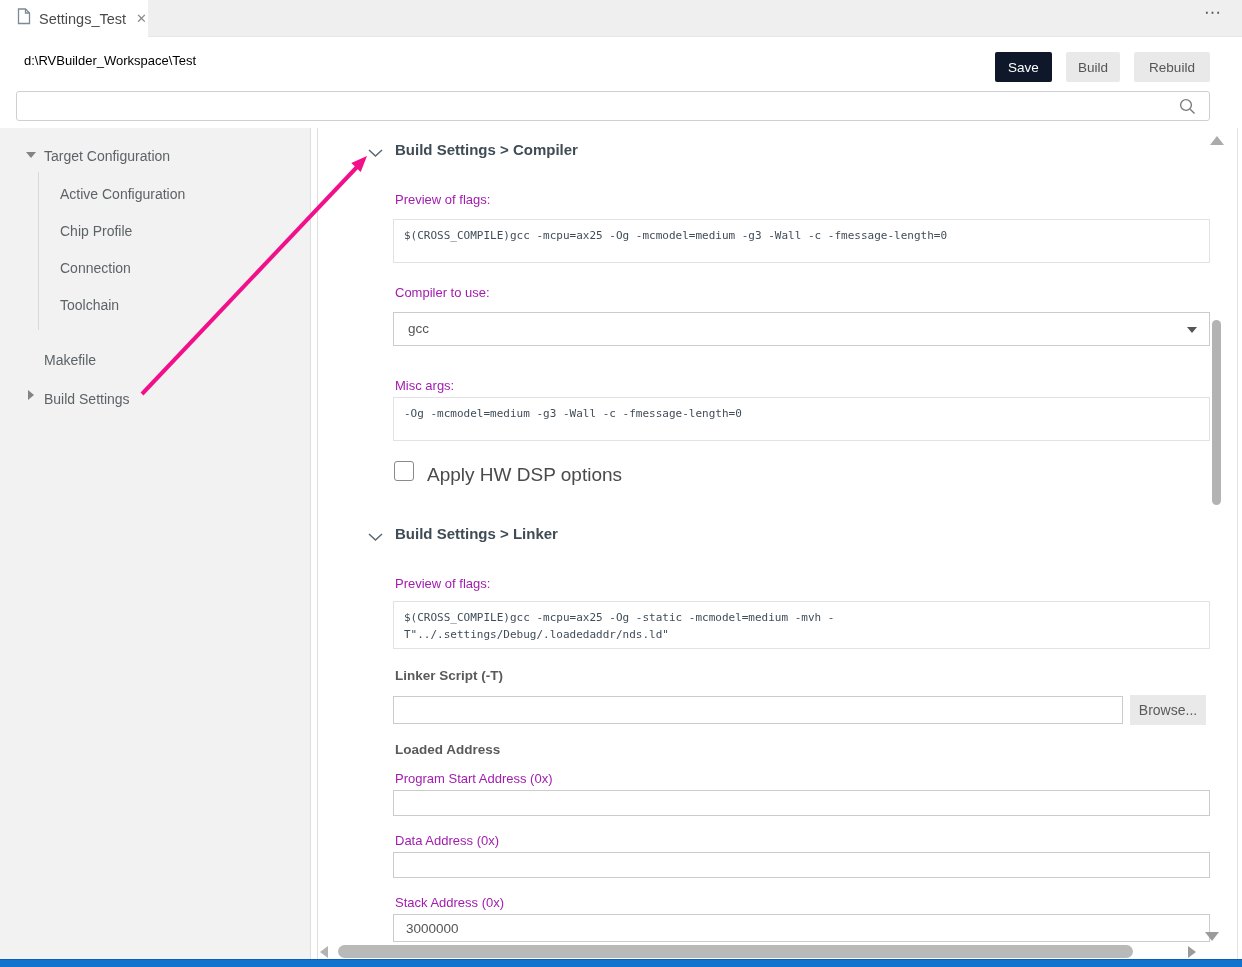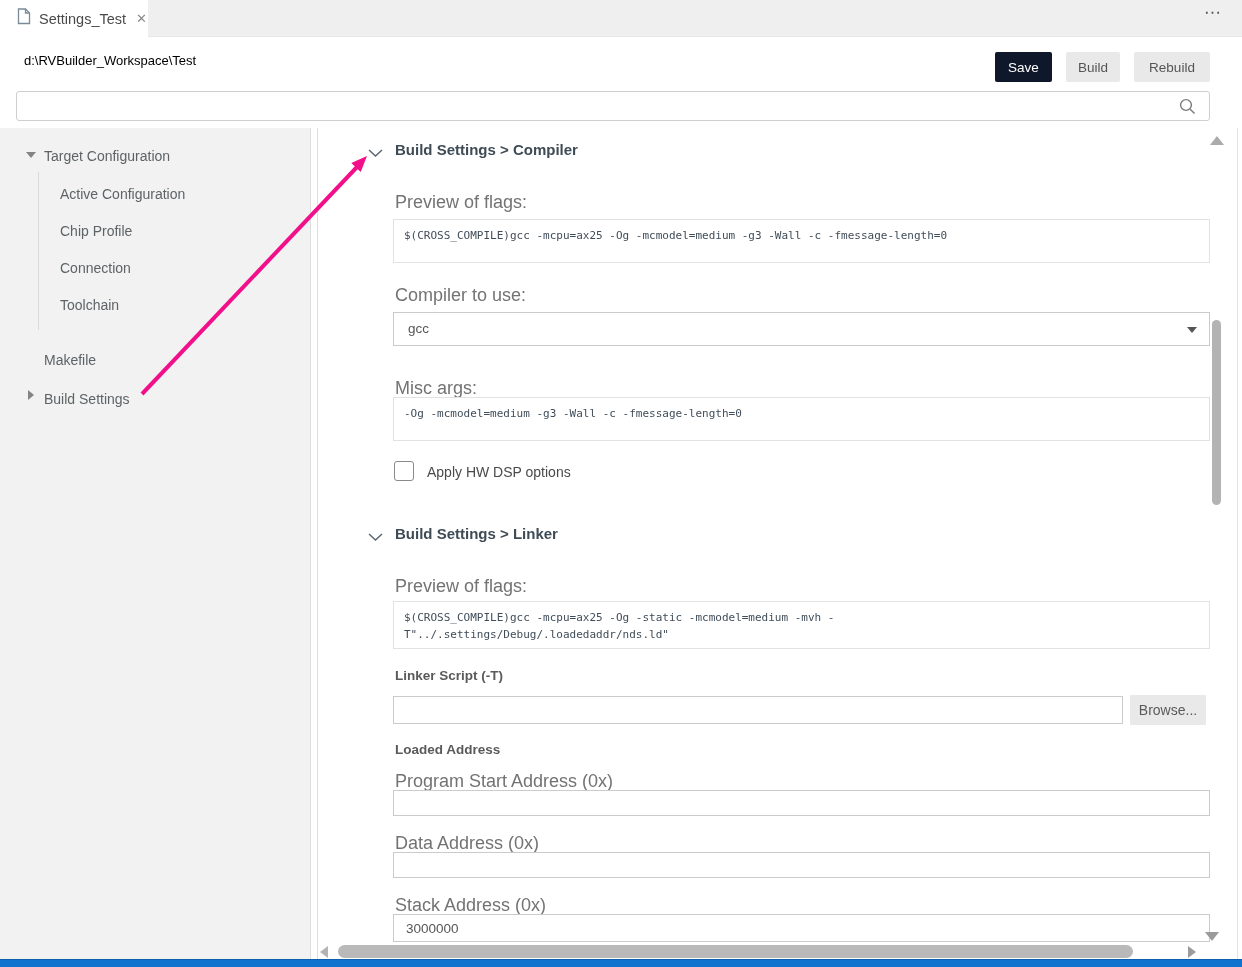--- a/index.html
+++ b/index.html
@@ -37,28 +37,28 @@
   .pane-divider { position:absolute; left:317px; top:0; width:1px; height:831px; background:#dedede; }
   .right-edge { position:absolute; left:1237px; top:0; width:1px; height:831px; background:#e3e3e3; }
   .tree-item { position:absolute; font-size:14px; color:#5d6366; cursor:pointer; white-space:nowrap; }
   .tri-down { position:absolute; width:0; height:0; border-left:5px solid transparent; border-right:5px solid transparent; border-top:6px solid #848484; cursor:pointer; }
   .tri-right { position:absolute; width:0; height:0; border-top:5px solid transparent; border-bottom:5px solid transparent; border-left:6px solid #848484; cursor:pointer; }
   .guide { position:absolute; left:38px; top:44px; width:1px; height:158px; background:#d9d9d9; }
 
   
   .sec-chevron { position:absolute; left:368px; width:16px; height:12px; cursor:pointer; }
   .sec-title { position:absolute; left:395px; font-size:15px; font-weight:600; color:#3f4c56; cursor:default; }
-  .f-label { position:absolute; left:395px; font-size:18px; color:#737373; }
+  .f-label { position:absolute; left:395px; font-size:13px; color:#a21caf; }
   .f-label-bold { position:absolute; left:395px; font-size:13.5px; font-weight:700; color:#5a5a5a; }
   .mono-area { position:absolute; left:393px; width:817px; border:1px solid #e2e2e2; background:#fff; font-family:"DejaVu Sans Mono", monospace; font-size:11px; line-height:1.55; color:#404d59; padding:7px 10px; resize:none; overflow:hidden; outline:none; white-space:pre-wrap; word-break:break-all; }
   .selectbox { position:absolute; left:393px; width:817px; height:34px; border:1px solid #cbcbcb; background:#fff; font-size:13.5px; color:#555; line-height:32px; padding-left:14px; cursor:pointer; }
   .selectbox .dd { position:absolute; right:12px; top:14px; width:0; height:0; border-left:5px solid transparent; border-right:5px solid transparent; border-top:6px solid #555; }
   .txt-input { position:absolute; border:1px solid #cbcbcb; background:#fff; font-family:"Liberation Sans",sans-serif; font-size:13.5px; color:#555; padding:0 12px; outline:none; }
   .checkbox { position:absolute; left:394px; width:20px; height:20px; border:1.5px solid #8a8a8a; border-radius:3px; background:#fff; cursor:pointer; }
-  .chk-label { position:absolute; left:427px; font-size:14px; color:#4a4a4a; cursor:default; }
+  .chk-label { position:absolute; left:427px; font-size:19px; color:#4a4a4a; cursor:default; }
   .btn-browse { position:absolute; left:1130px; top:567px; width:76px; height:30px; border:none; background:#e9e9e9; color:#5a5a5a; font-family:"Liberation Sans",sans-serif; font-size:14px; cursor:pointer; }
 
   
   .v-scroll-up { position:absolute; left:1210px; top:8px; width:0; height:0; border-left:7px solid transparent; border-right:7px solid transparent; border-bottom:9px solid #ababab; cursor:pointer; }
   .v-thumb { position:absolute; left:1212px; top:192px; width:9px; height:185px; background:#b3b3b3; border-radius:5px; cursor:pointer; }
   .v-scroll-down { position:absolute; left:1205px; top:804px; width:0; height:0; border-left:7px solid transparent; border-right:7px solid transparent; border-top:9px solid #9b9b9b; cursor:pointer; }
   .h-scroll-left { position:absolute; left:320px; top:818px; width:0; height:0; border-top:6px solid transparent; border-bottom:6px solid transparent; border-right:8px solid #b3b3b3; cursor:pointer; }
   .h-thumb { position:absolute; left:338px; top:817px; width:795px; height:13px; background:#b9b9b9; border-radius:7px; cursor:pointer; }
   .h-scroll-right { position:absolute; left:1188px; top:818px; width:0; height:0; border-top:6px solid transparent; border-bottom:6px solid transparent; border-left:8px solid #9b9b9b; cursor:pointer; }
 

